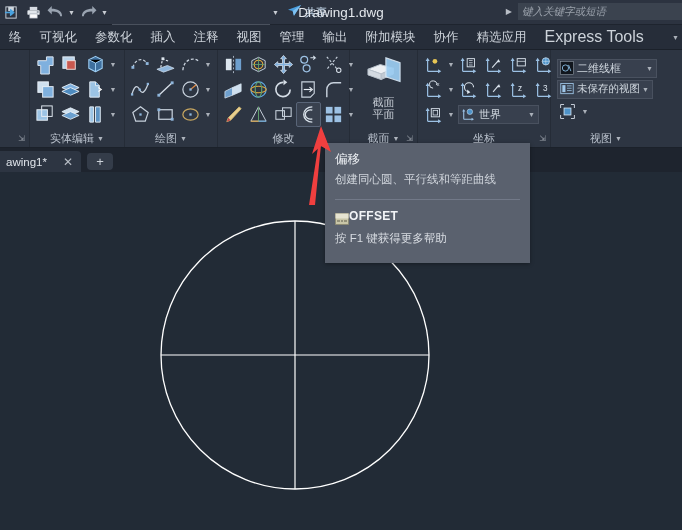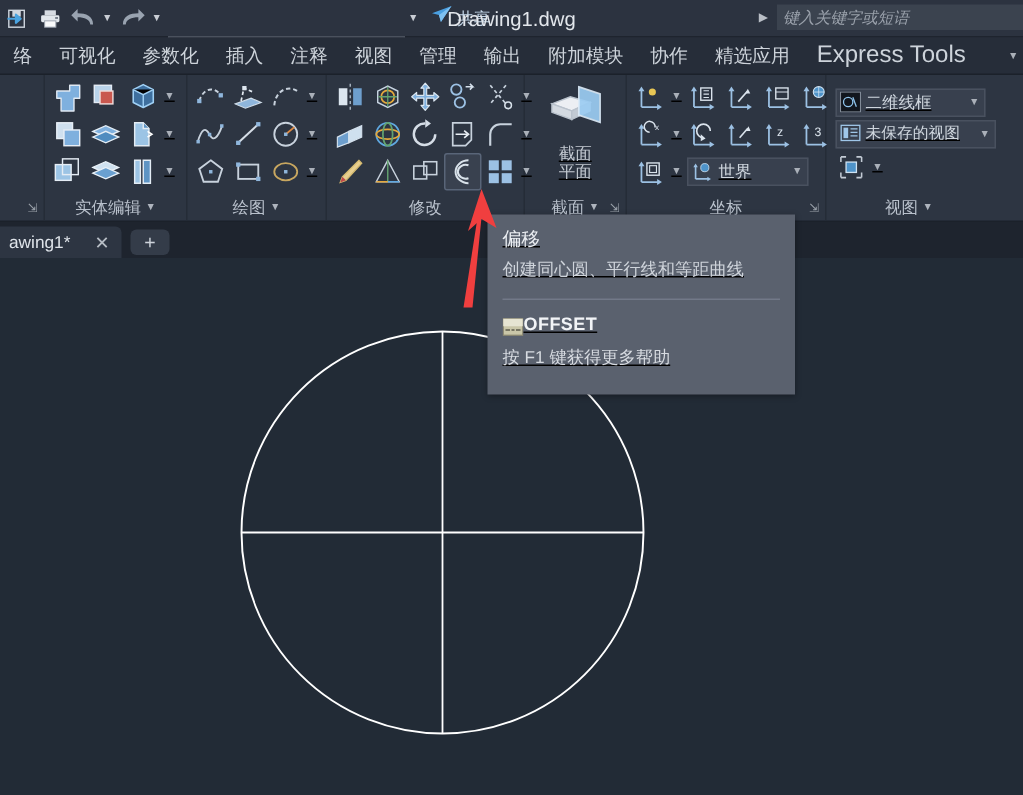--- a/index.html
+++ b/index.html
@@ -103,21 +103,20 @@
   }
   .panel {
     height:98px;
     display:flex; flex-direction:column;
     position:relative;
     border-right:1px solid #252c37;
   }
   .panel-body {
     flex:1; display:flex; align-items:center;
     padding: 0 3px;
-    text-decoration: underline;
   }
   .panel-label {
     height:19px;
     display:flex;align-items:center;justify-content:center;
     color:#b9c1cc; font-size:11px;
     position:relative;
     gap:3px;
   }
   .panel-label .pcaret { font-size:7px; color:#aeb4bd;}
   .panel-label .pdiag { position:absolute; right:4px; color:#9aa1aa; font-size:8px;}
@@ -190,21 +189,20 @@
 
   
   .tooltip {
     position:absolute;
     left:325px; top:143px;
     width:205px; height:120px;
     background:#5a616e;
     z-index:40;
     padding: 8px 10px 0 10px;
     box-shadow: 0 1px 4px rgba(0,0,0,0.35);
-    text-decoration: underline;
   }
   .tt-title { color:#eceff3; font-size:12.5px; }
   .tt-desc { color:#cfd4db; font-size:11.5px; margin-top:4px;}
   .tt-sep { height:1px; background:#727988; margin-top:12px; }
   .tt-cmdrow { display:flex; align-items:flex-end; margin-top:9px; }
   .tt-cmdico { width:14px;height:12px; }
   .tt-cmd { color:#f2f4f7; font-size:12px; font-weight:bold; letter-spacing:0.3px;}
   .tt-help { color:#d7dbe1; font-size:11.5px; margin-top:8px;}
 
   .arrow-layer { position:absolute; left:0;top:0;width:682px;height:530px; z-index:45; pointer-events:none;}
@@ -740,21 +738,21 @@
         <span style="display:flex;align-items:center;">
           <svg width="14" height="14" viewBox="0 0 18 18">
               <rect x="0.5" y="0.5" width="17" height="17" fill="#11161d" stroke="#8e98a5" stroke-width="0.8"></rect>
               <circle cx="7" cy="9" r="4" fill="none" stroke="#8fc4ec" stroke-width="1.1"></circle>
               <path d="M11 5 L14 13" stroke="#8fc4ec" stroke-width="1.1"></path>
             </svg>
         </span>
         <span class="ct">二维线框</span>
         <span class="cc">▼</span>
       </div>
-      <div class="combo" style="width:107px;">
+      <div class="combo" style="width:96px;">
         <span style="display:flex;align-items:center;">
           <svg width="14" height="14" viewBox="0 0 18 18">
               <rect x="1" y="2" width="16" height="13" fill="none" stroke="#9fc6e8" stroke-width="1.1"></rect>
               <rect x="3" y="4" width="4" height="9" fill="#9fc6e8"></rect>
               <path d="M9 5 h6 M9 8 h6 M9 11 h6" stroke="#9fc6e8" stroke-width="1"></path>
             </svg>
         </span>
         <span class="ct" style="font-size:10.5px;">未保存的视图</span>
         <span class="cc">▼</span>
       </div>

